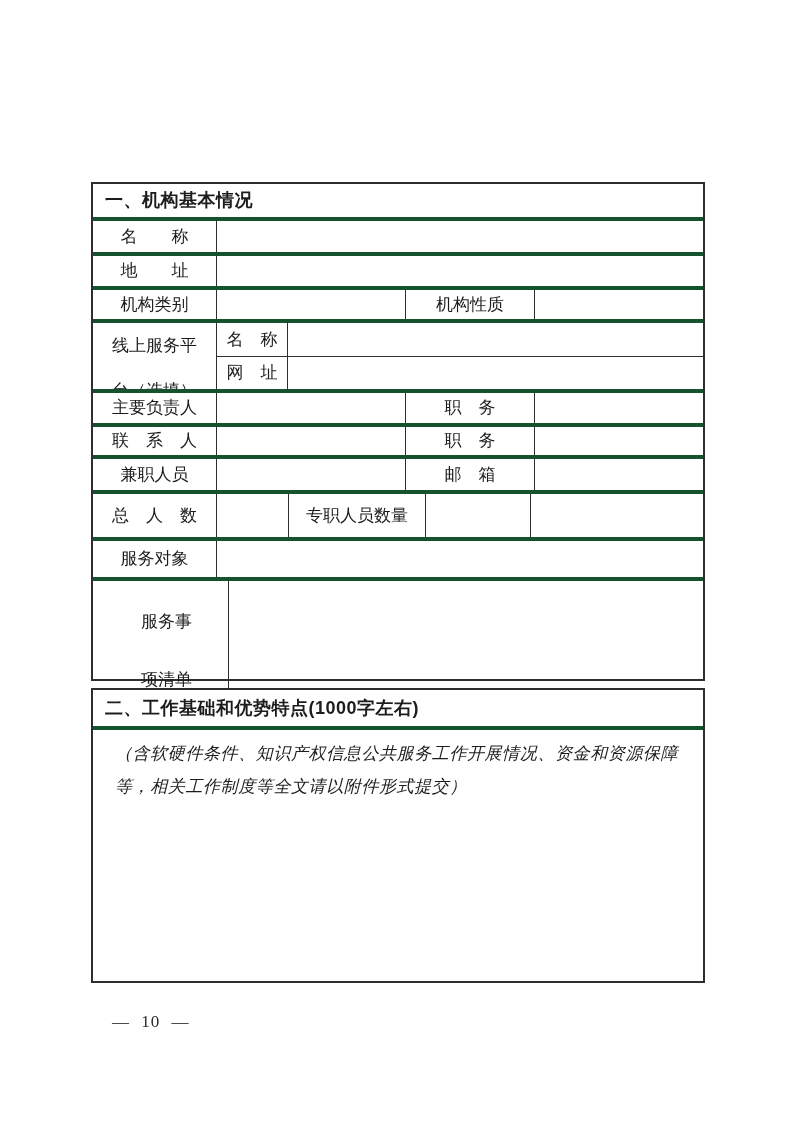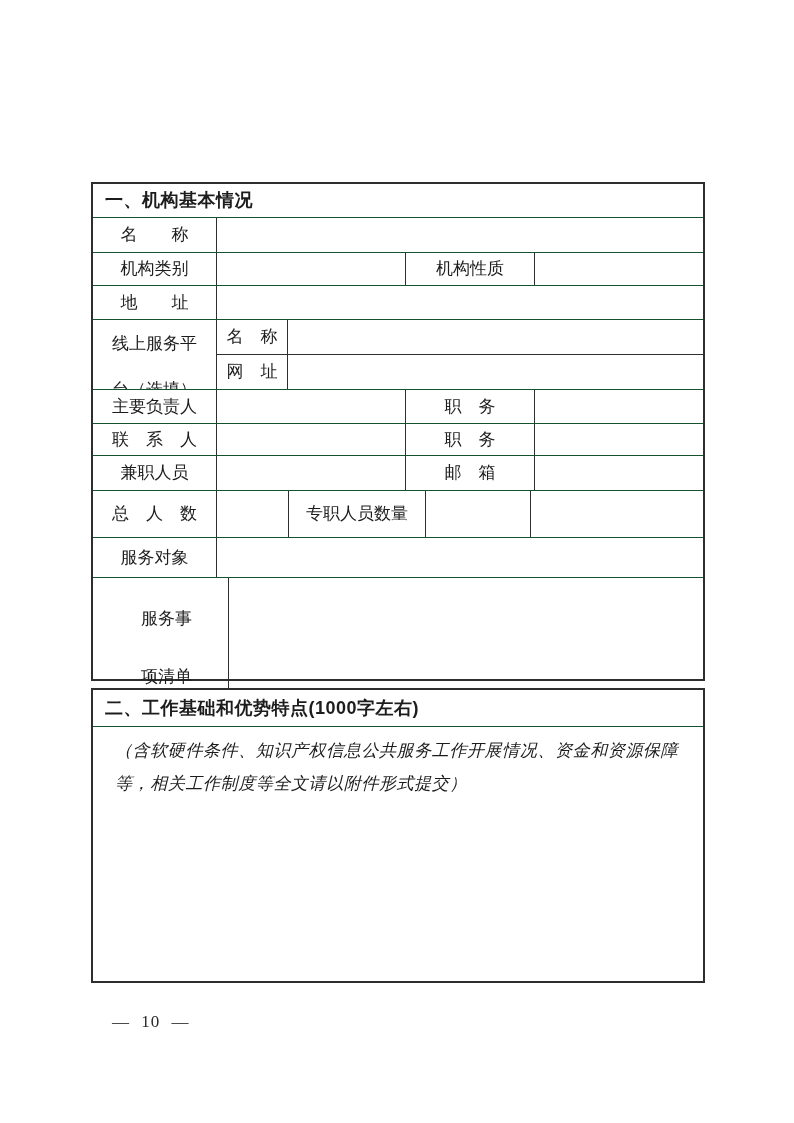--- a/index.html
+++ b/index.html
@@ -13,21 +13,21 @@
   }
   .tbl{
     position:absolute;left:91px;width:614px;
     border:2px solid #2e2e2e;
     box-sizing:border-box;
     display:flex;flex-direction:column;
     background:#ffffff;
   }
   .tbl1{top:182px;height:499px;}
   .tbl2{top:688px;height:295px;justify-content:center;}
-  .r{display:flex;border-top:1px solid #14532d;box-sizing:border-box;flex:none;}
+  .r{display:flex;border-top:4px solid #14532d;box-sizing:border-box;flex:none;}
   .r.first{border-top:none;}
   .r.grow{flex:1 1 auto;padding-left:12px;}
   .c{
     border-left:1px solid #2e2e2e;box-sizing:border-box;
     display:flex;align-items:center;justify-content:center;
     text-align:center;font-size:17px;line-height:1.25;
     overflow:hidden;
   }
   .c.cfirst{border-left:none;}
   .c.grow{flex:1 1 auto;}
@@ -63,29 +63,29 @@
 
     <div class="r first" style="height:33px">
       <div class="c cfirst grow hdr">一、机构基本情况</div>
     </div>
 
     <div class="r" style="height:35px">
       <div class="c cfirst" style="width:123px">名　　称</div>
       <div class="c grow"></div>
     </div>
 
+    <div class="r" style="height:34px">
+      <div class="c cfirst" style="width:123px">地　　址</div>
+      <div class="c grow"></div>
+    </div>
+
     <div class="r" style="height:33px">
       <div class="c cfirst" style="width:123px">机构类别</div>
       <div class="c" style="width:189px"></div>
       <div class="c" style="width:129px">机构性质</div>
-      <div class="c grow"></div>
-    </div>
-
-    <div class="r" style="height:34px">
-      <div class="c cfirst" style="width:123px">地　　址</div>
       <div class="c grow"></div>
     </div>
 
     <div class="r" style="height:70px">
       <div class="c cfirst two-line" style="width:123px">
         <div>
           <span>线上服务平</span>
           <span>台（选填）</span>
         </div>
       </div>

